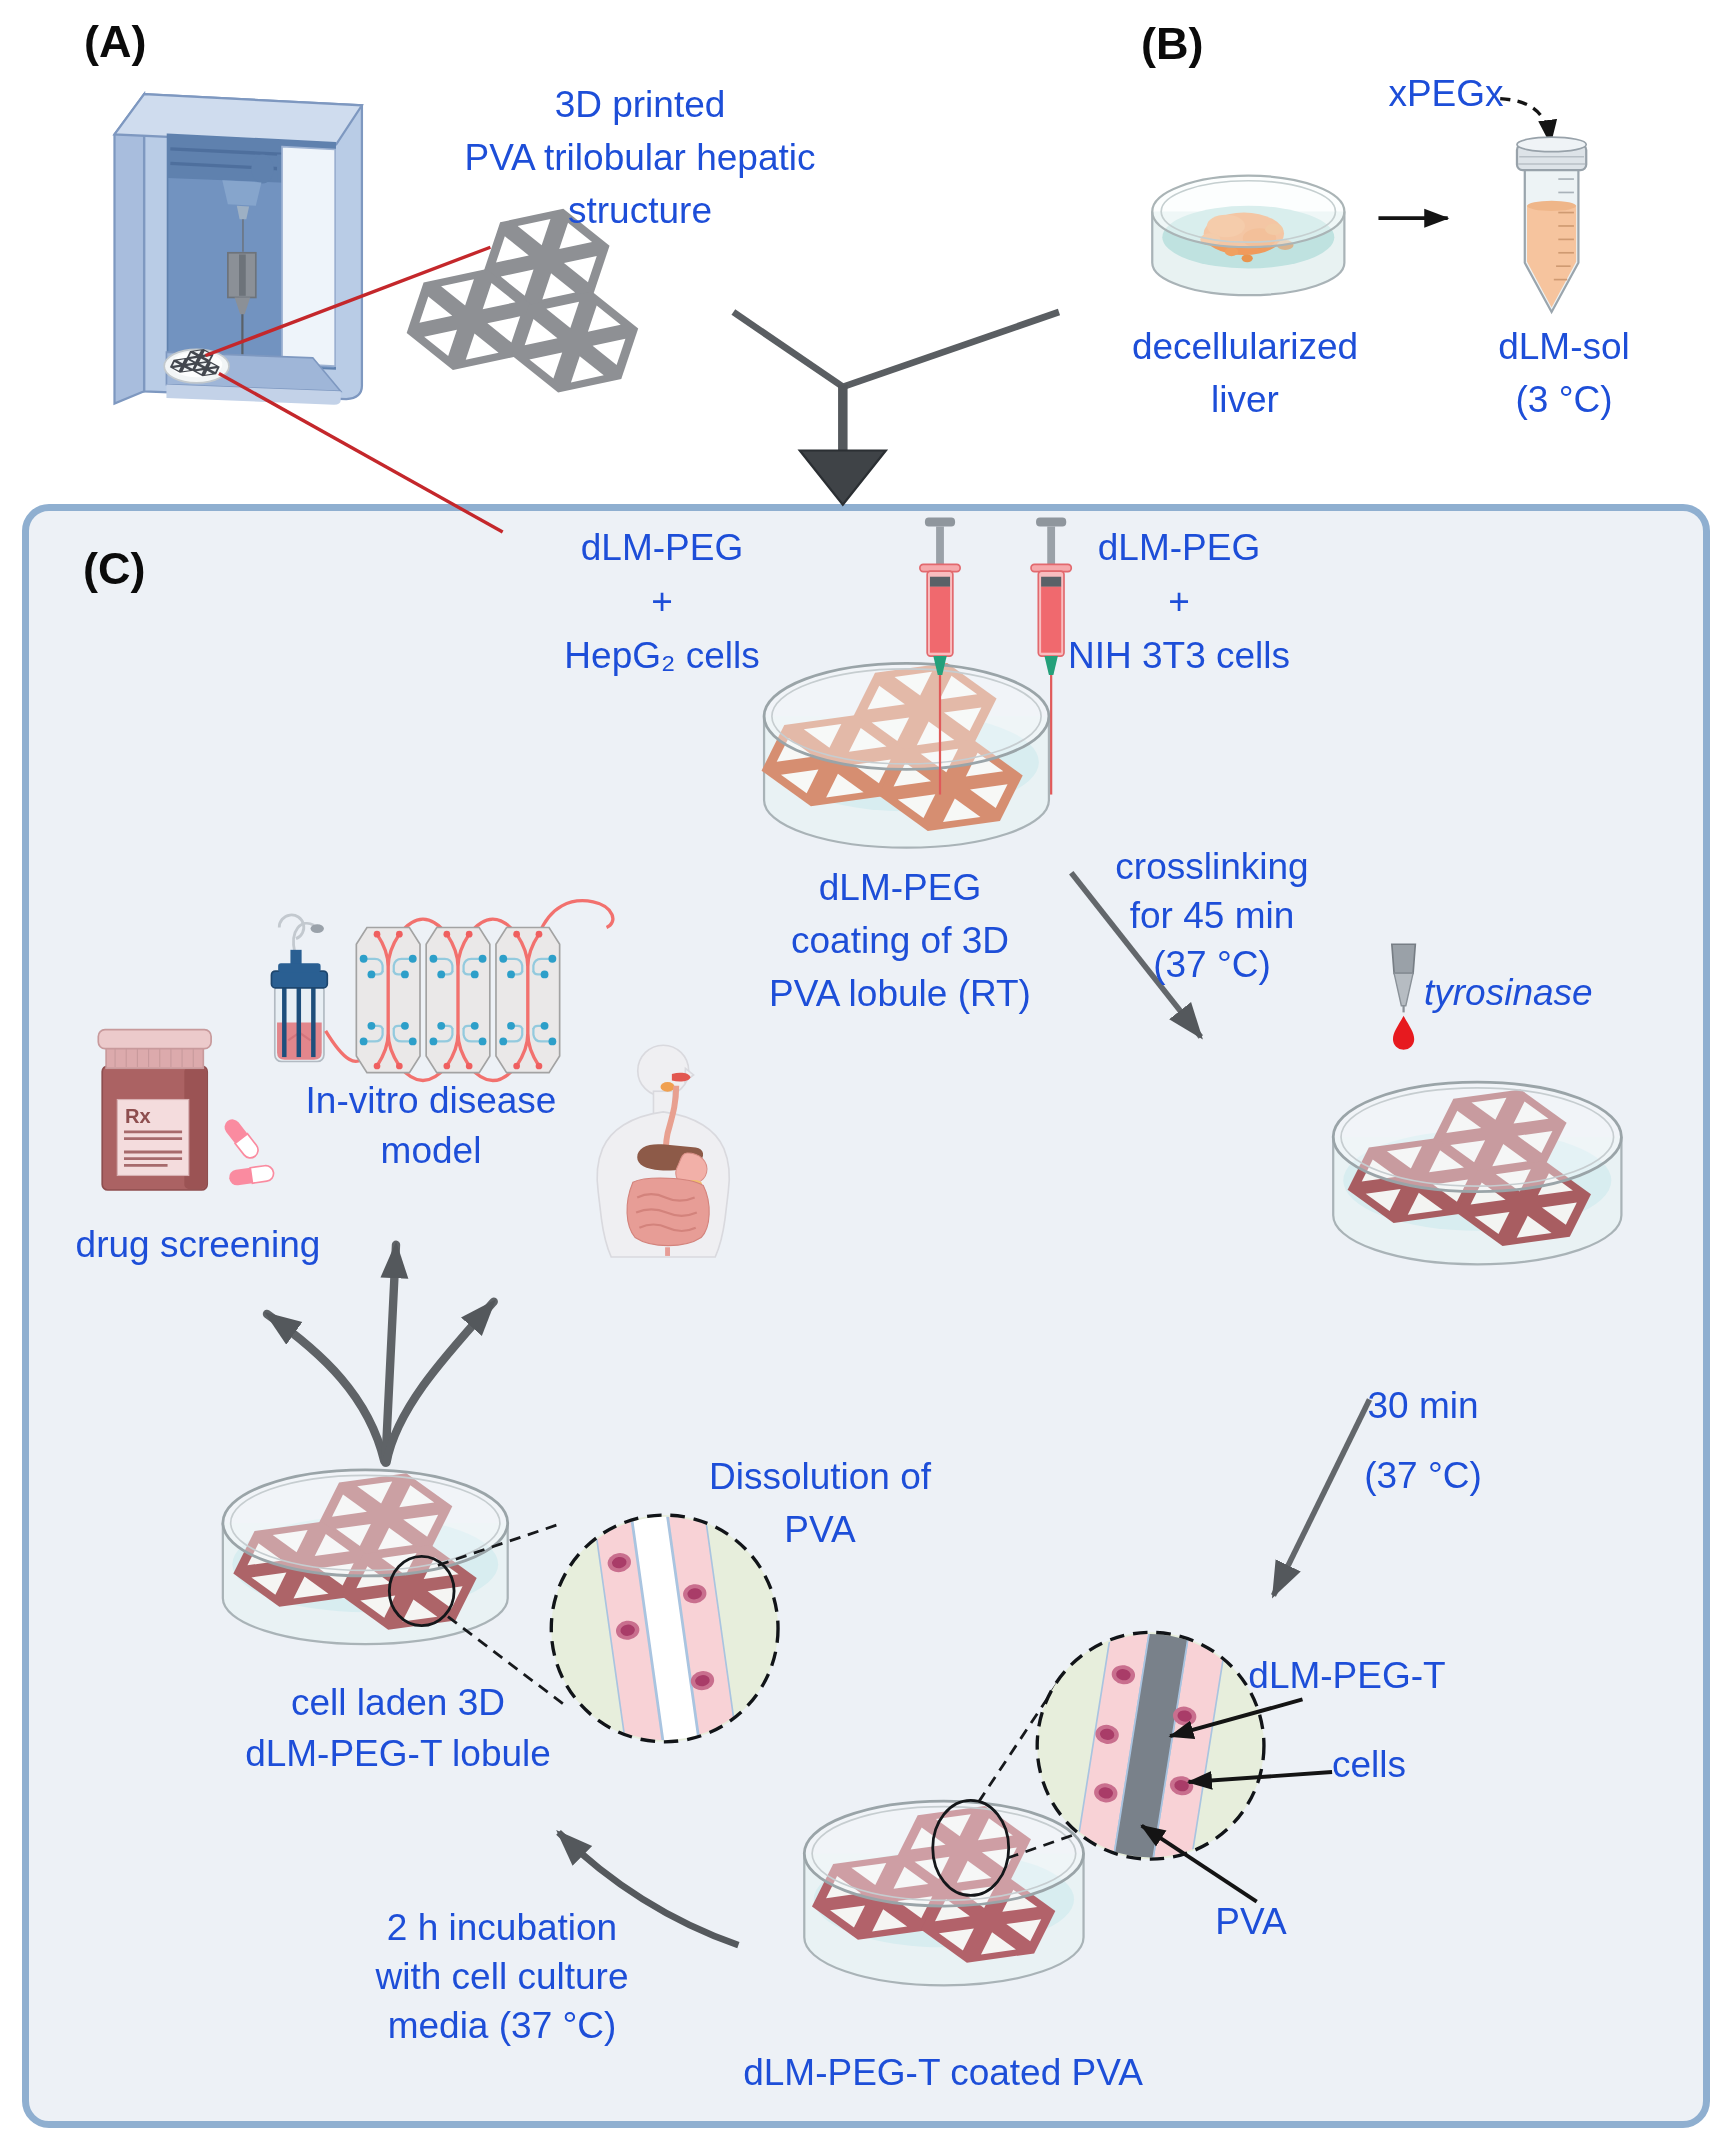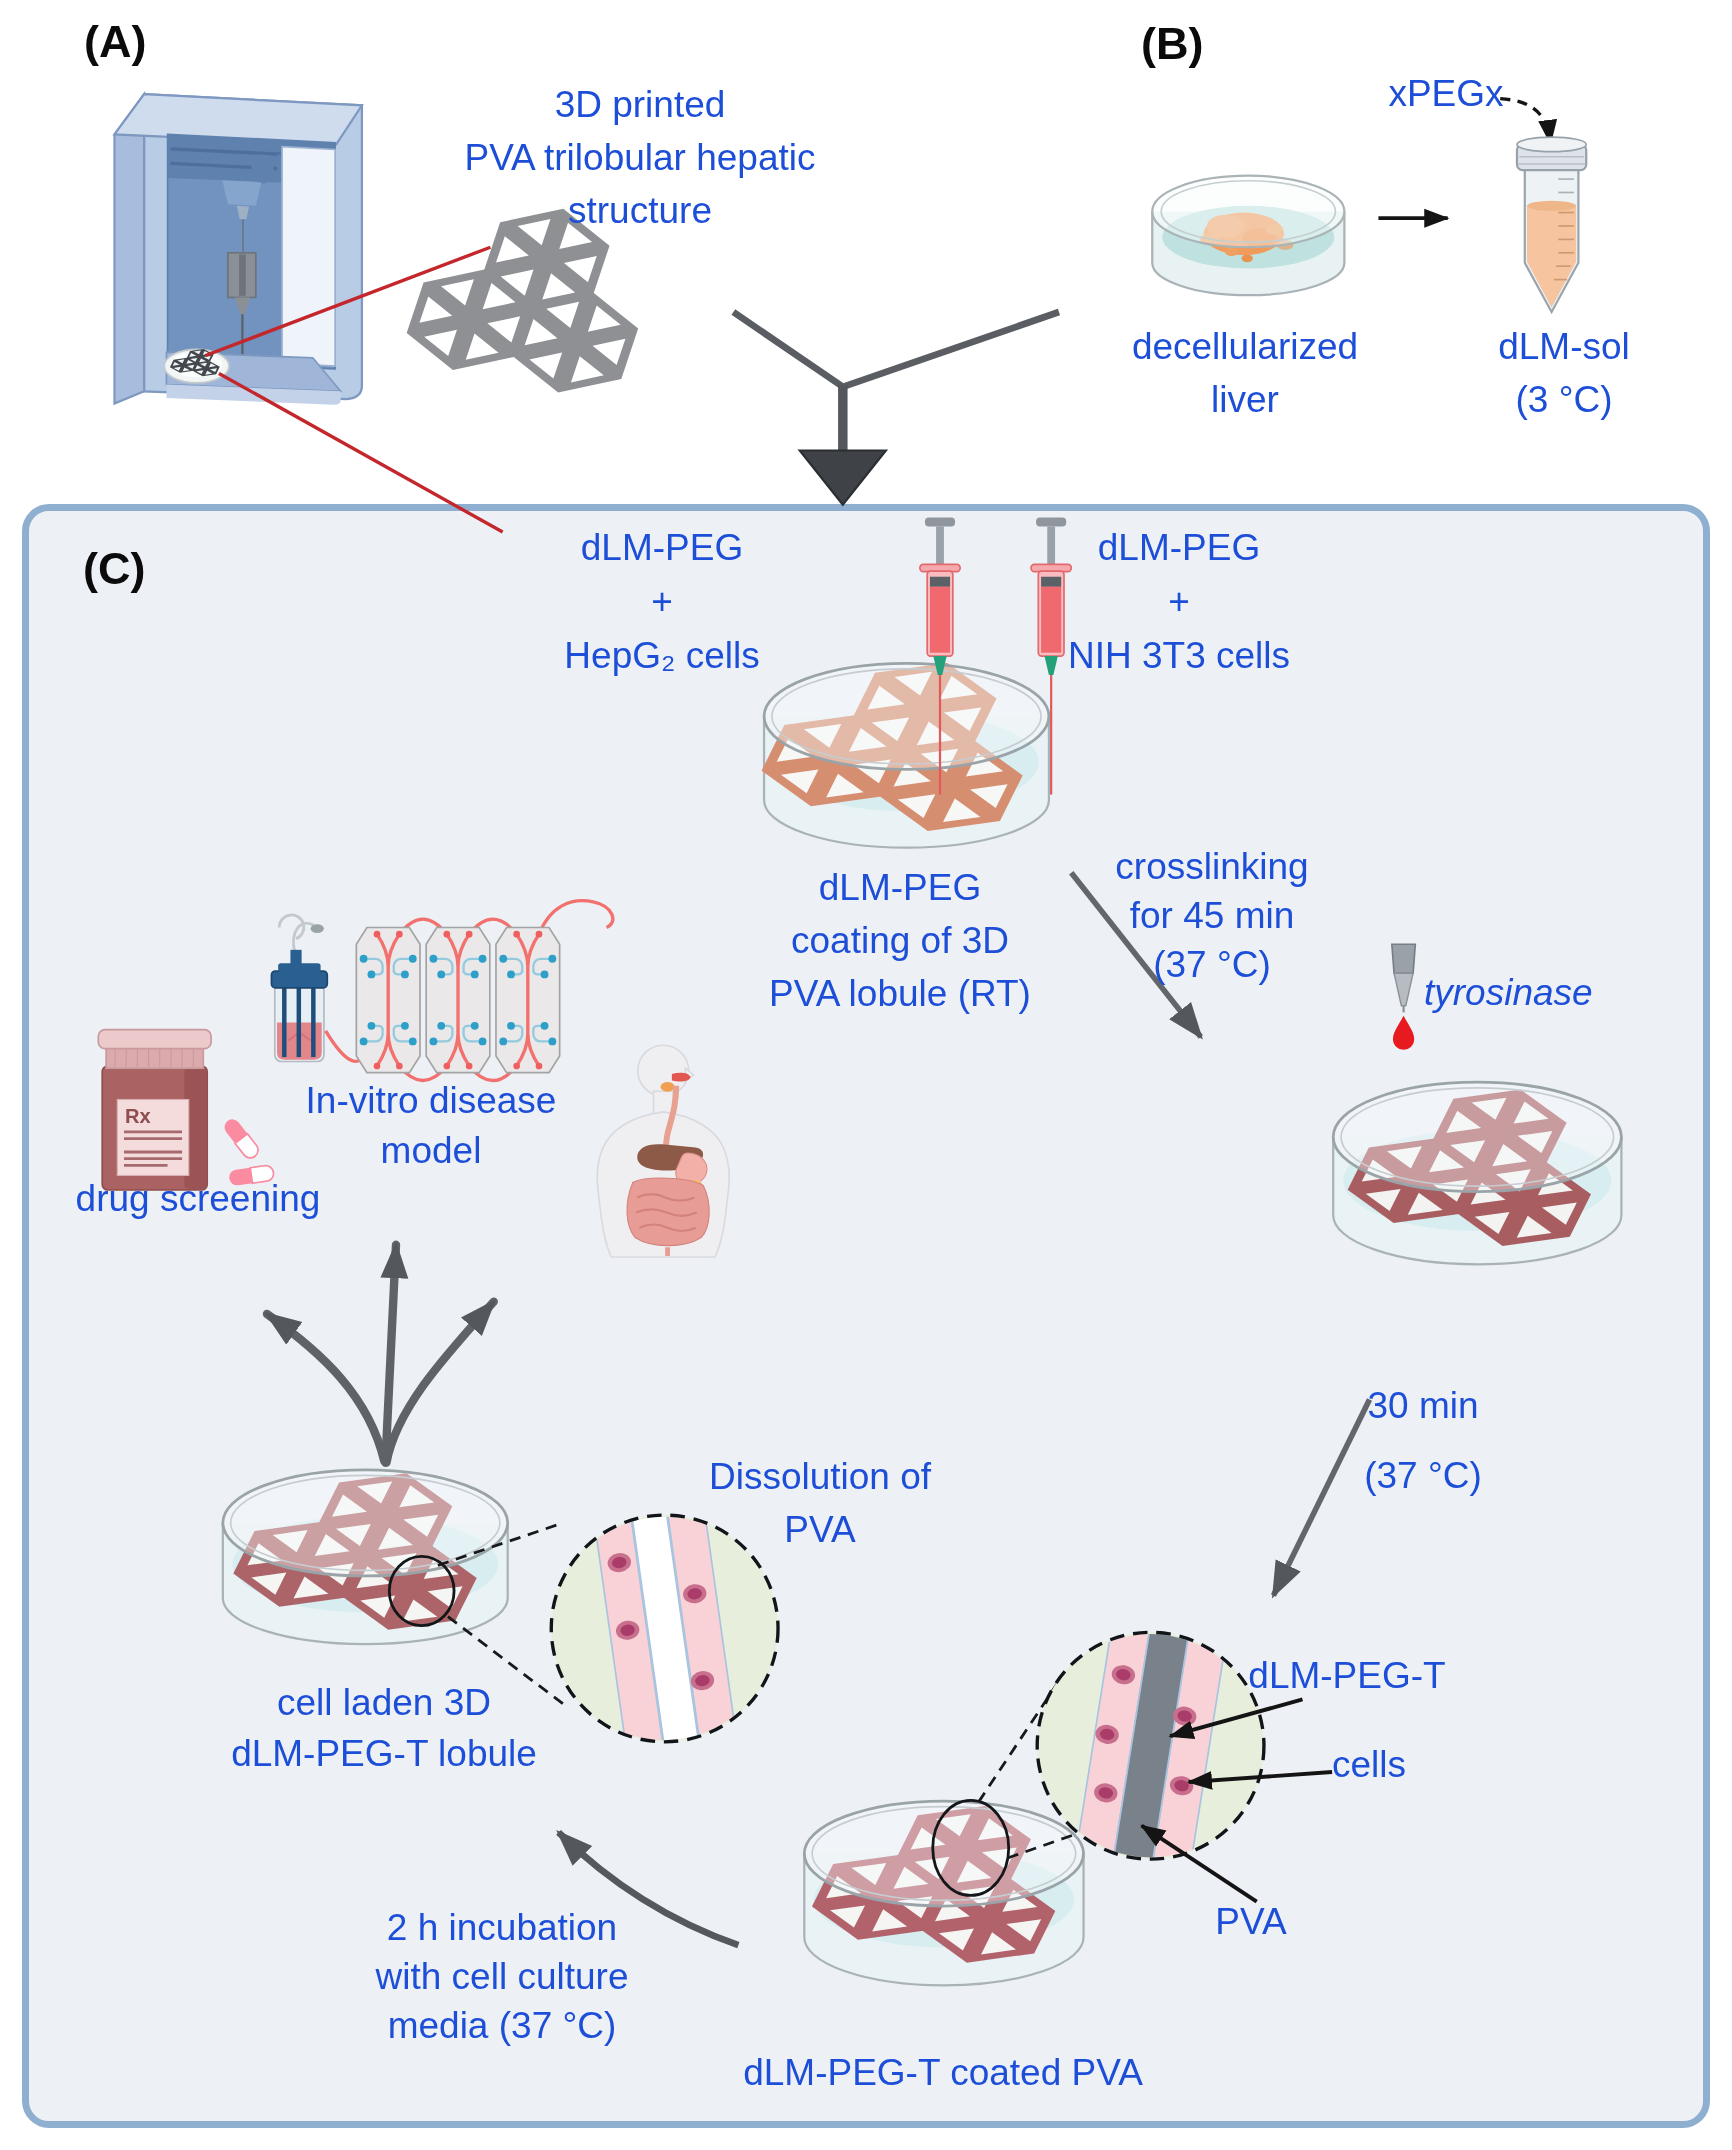--- a/index.html
+++ b/index.html
@@ -50,25 +50,25 @@
   <div class="t left" style="left:1424px;top:966px">tyrosinase</div>
   <div class="t" style="left:1423px;top:1371px;line-height:70px">30 min
 (37 °C)</div>
   <div class="t" style="left:1347px;top:1649px">dLM-PEG-T</div>
   <div class="t" style="left:1369px;top:1738px">cells</div>
   <div class="t" style="left:1251px;top:1895px">PVA</div>
   <div class="t" style="left:943px;top:2046px">dLM-PEG-T coated PVA</div>
   <div class="t" style="left:502px;top:1903px;line-height:49px">2 h incubation
 with cell culture
 media (37 °C)</div>
-  <div class="t" style="left:384px;top:1677px;line-height:51px">cell laden 3D
+  <div class="t" style="left:398px;top:1677px;line-height:51px">cell laden 3D
 dLM-PEG-T lobule</div>
   <div class="t" style="left:820px;top:1450px">Dissolution of
 PVA</div>
-  <div class="t" style="left:198px;top:1172px">drug screening</div>
+  <div class="t" style="left:198px;top:1218px">drug screening</div>
   <div class="t" style="left:431px;top:1076px;line-height:50px">In-vitro disease
 model</div>
 
   <svg id="scene" width="1732" height="2151" viewBox="0 0 3101 3850">
     <defs>
       <path id="hole" d="M16.7 0 L43.7 -15.6 L43.7 15.6 Z"></path>
       <g id="hexunit">
         <path d="M52 -30 L52 30 L0 60 L-52 30 L-52 -30 L0 -60 Z" fill="currentColor"></path>
         <g fill="var(--hole,#fff)">
           <use href="#hole"></use>

